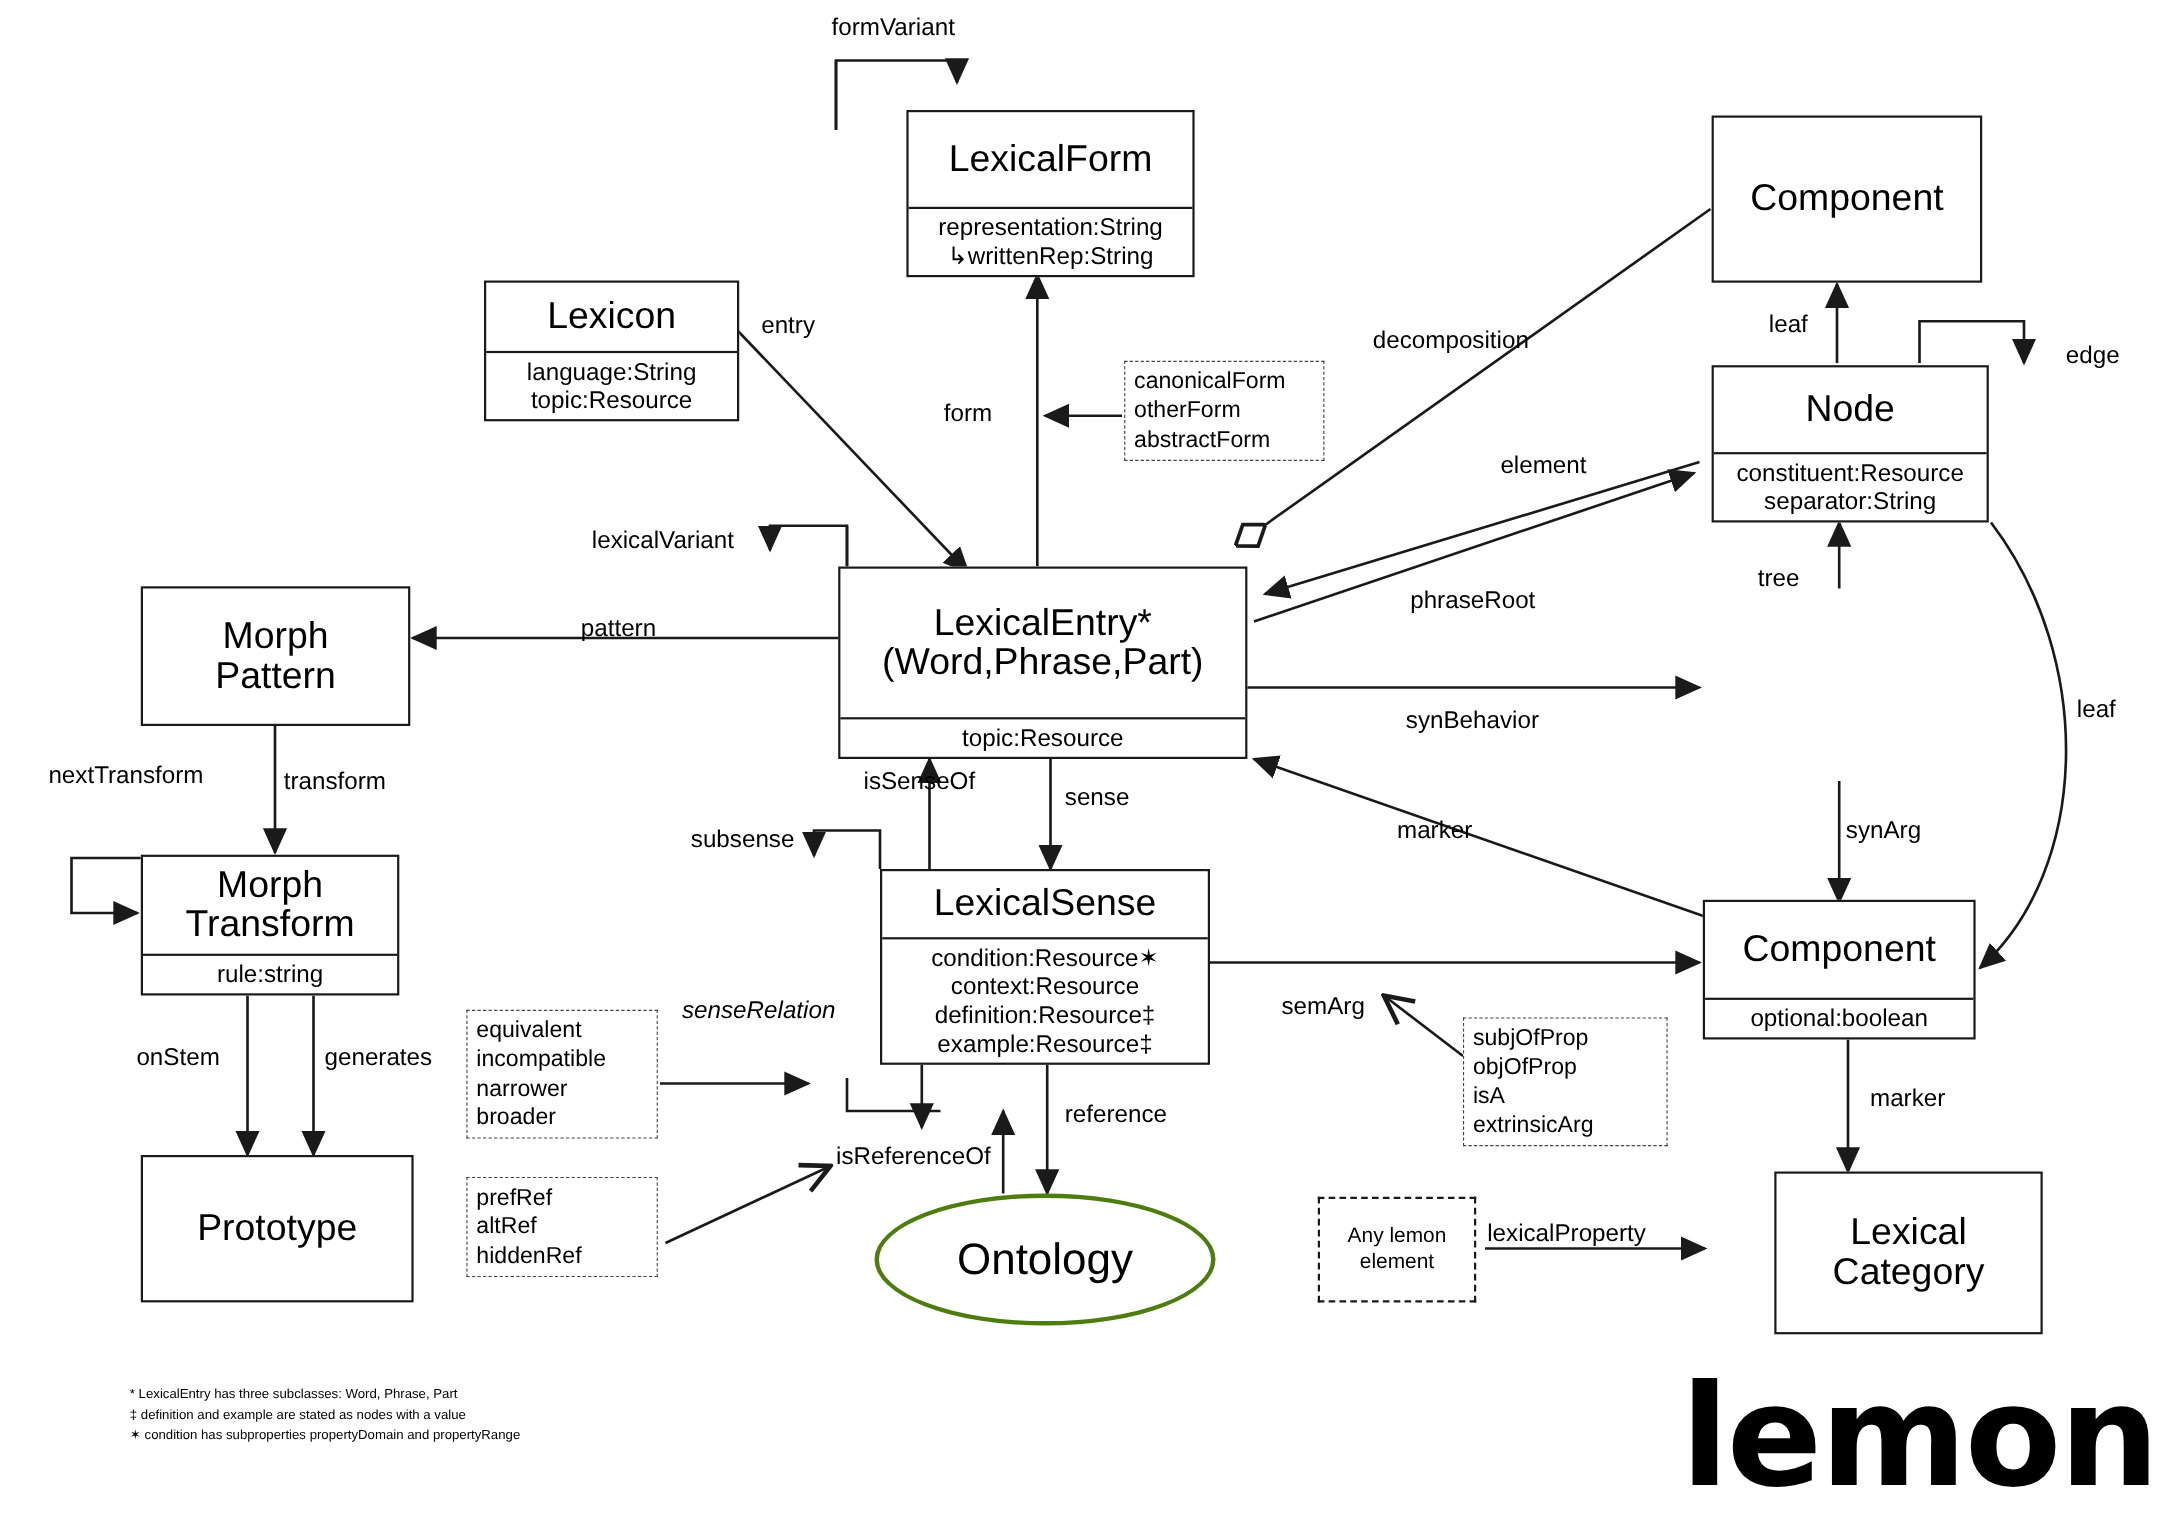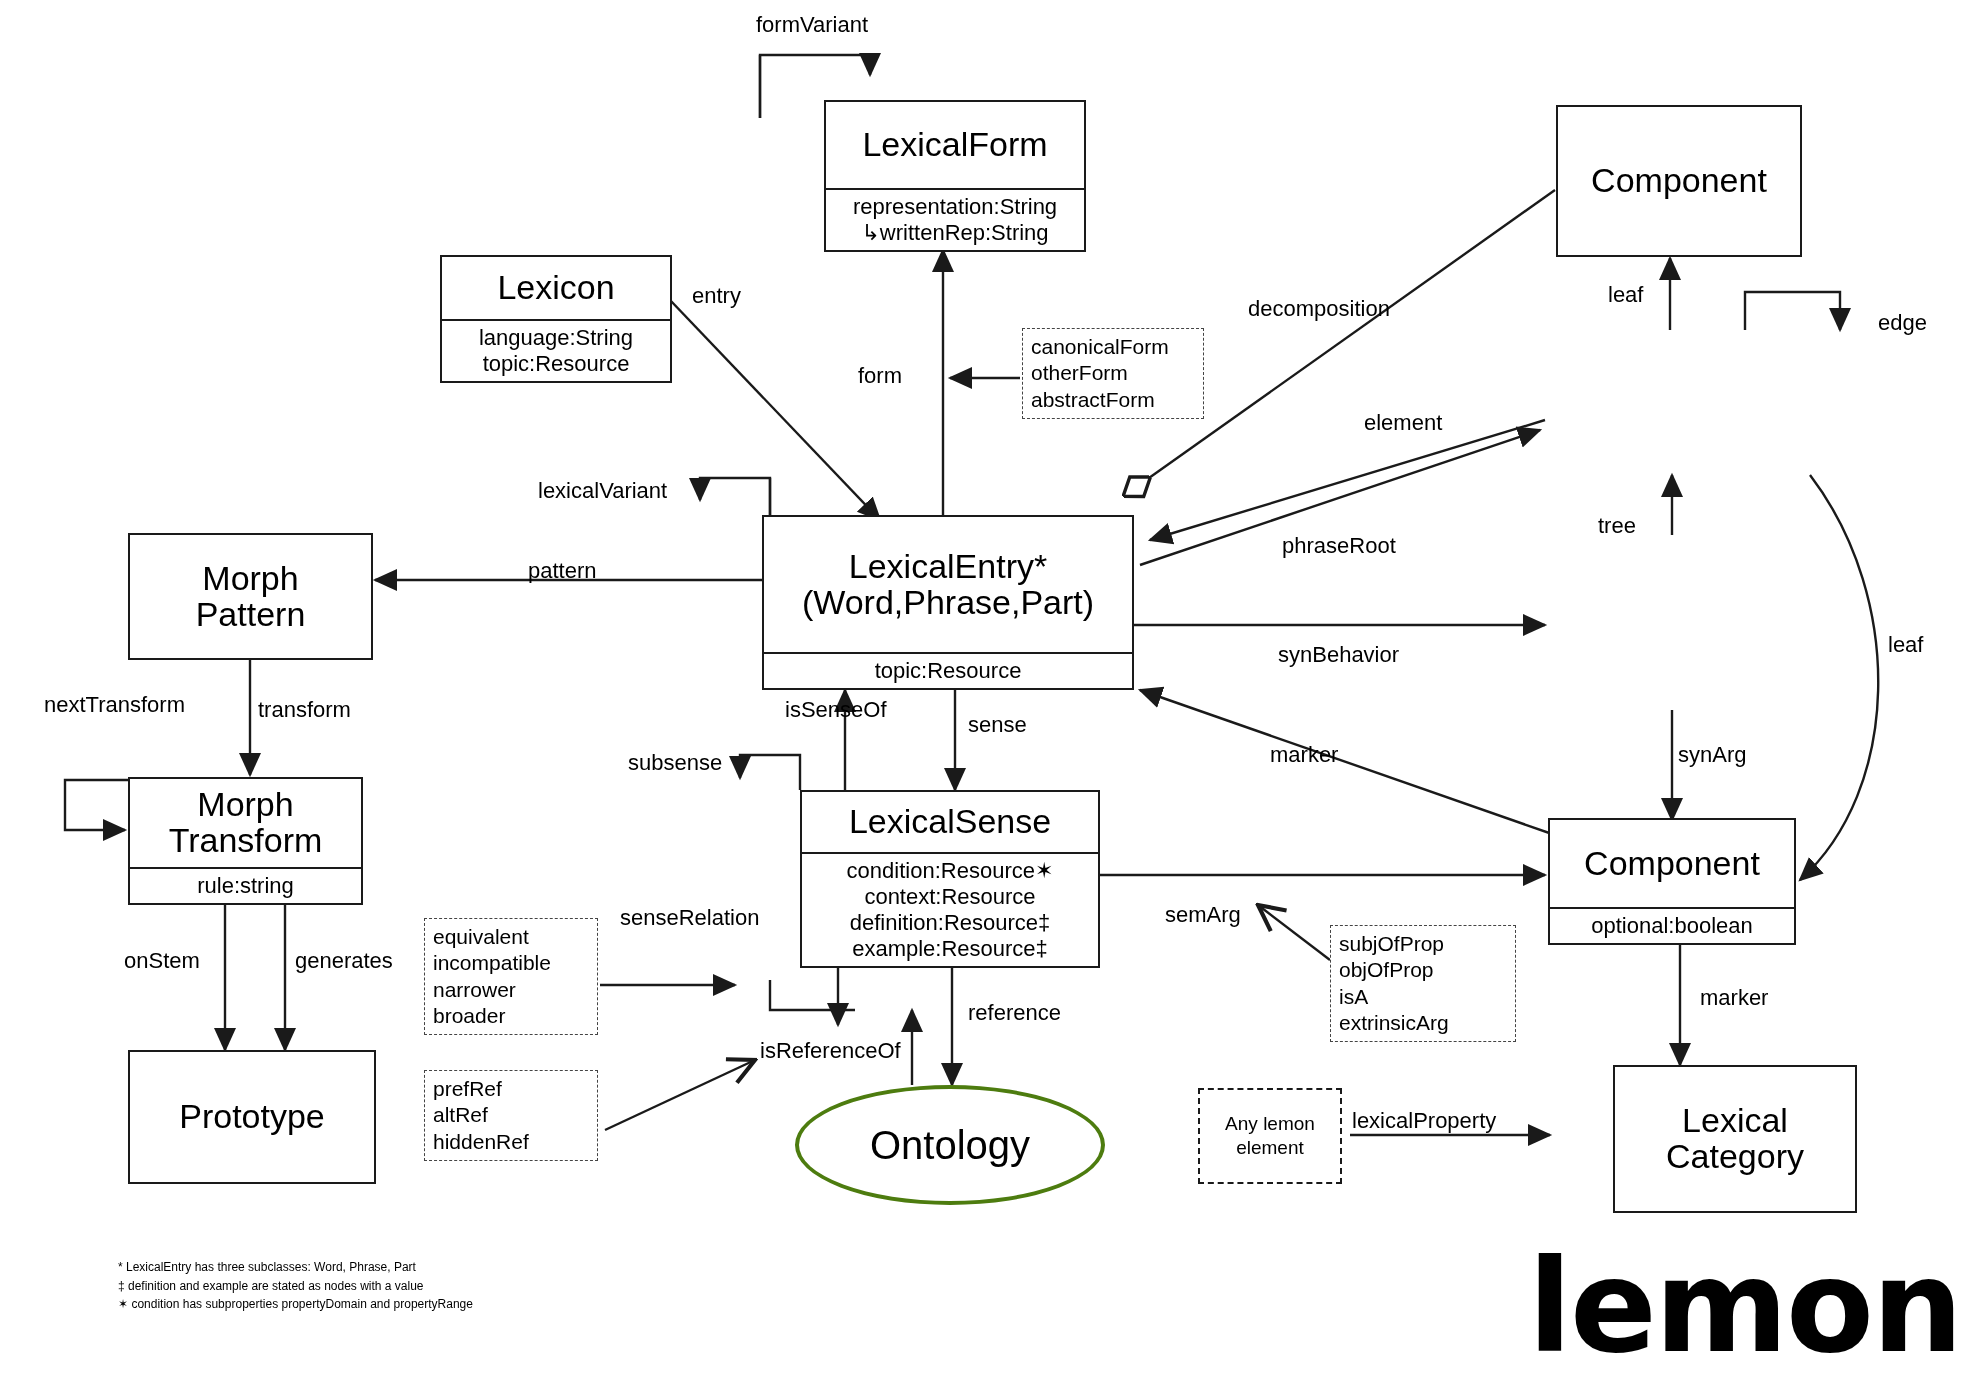--- a/index.html
+++ b/index.html
@@ -194,20 +194,25 @@
     <div class="attrs">representation:String
 ↳writtenRep:String</div>
   </div>
   <div class="node" style="left:440px; top:255px; width:232px; height:128px;">
     <div class="title">Lexicon</div>
     <div class="attrs">language:String
 topic:Resource</div>
   </div>
   <div class="node" style="left:1556px; top:105px; width:246px; height:152px;">
     <div class="title">Component</div>
+  </div>
+  <div class="node" style="left:1556px; top:332px; width:252px; height:143px;">
+    <div class="title">Node</div>
+    <div class="attrs">constituent:Resource
+separator:String</div>
   </div>
   <div class="node" style="left:762px; top:515px; width:372px; height:175px;">
     <div class="title">LexicalEntry*
 (Word,Phrase,Part)</div>
     <div class="attrs">topic:Resource</div>
   </div>
   <div class="node" style="left:128px; top:533px; width:245px; height:127px;">
     <div class="title">Morph
 Pattern</div>
   </div>
@@ -270,21 +275,21 @@
   <div class="elabel" style="left:1888px; top:632px;">leaf</div>
   <div class="elabel" style="left:44px; top:692px;">nextTransform</div>
   <div class="elabel" style="left:258px; top:697px;">transform</div>
   <div class="elabel" style="left:785px; top:697px;">isSenseOf</div>
   <div class="elabel" style="left:968px; top:712px;">sense</div>
   <div class="elabel" style="left:1270px; top:742px;">marker</div>
   <div class="elabel" style="left:628px; top:750px;">subsense</div>
   <div class="elabel" style="left:1678px; top:742px;">synArg</div>
   <div class="elabel" style="left:124px; top:948px;">onStem</div>
   <div class="elabel" style="left:295px; top:948px;">generates</div>
-  <div class="elabel" style="left:620px; top:905px;">senseRelation</div>
+  <div class="elabel" style="left:620px; top:905px;font-style:italic;">senseRelation</div>
   <div class="elabel" style="left:1165px; top:902px;">semArg</div>
   <div class="elabel" style="left:968px; top:1000px;">reference</div>
   <div class="elabel" style="left:1700px; top:985px;">marker</div>
   <div class="elabel" style="left:760px; top:1038px;">isReferenceOf</div>
   <div class="elabel" style="left:1352px; top:1108px;">lexicalProperty</div>
 
   <div class="legend" style="left:118px; top:1258px; width:760px;">* LexicalEntry has three subclasses: Word, Phrase, Part
 ‡ definition and example are stated as nodes with a value
 ✶ condition has subproperties propertyDomain and propertyRange</div>
   <div class="logo" style="left:1512px; top:1232px;">lemon</div>

